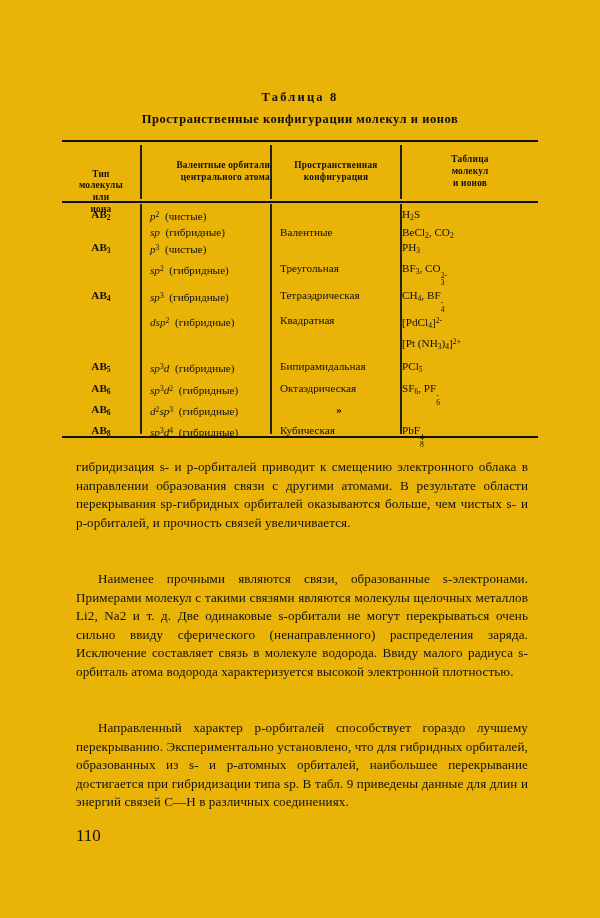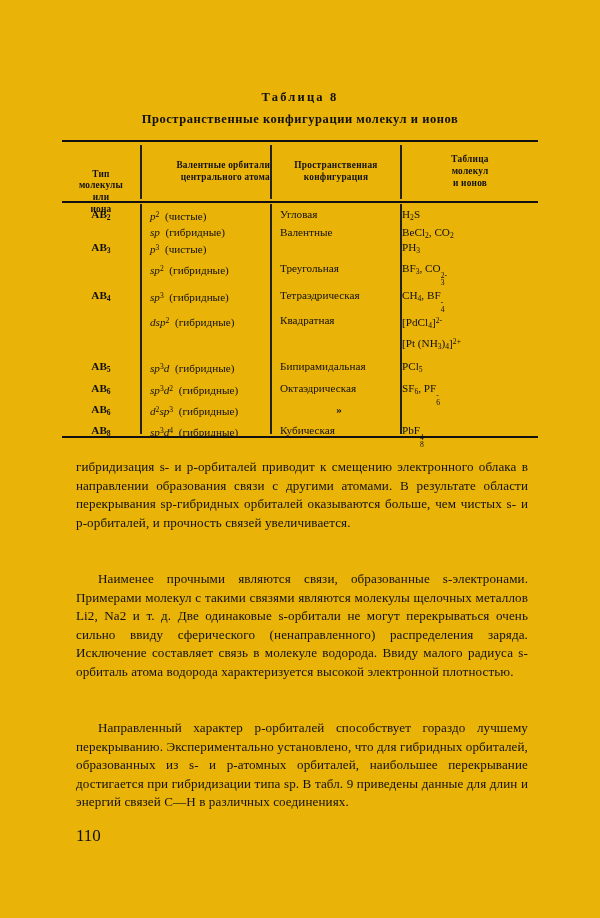--- a/index.html
+++ b/index.html
@@ -199,21 +199,20 @@
     <div class="hcell c3">
       <span>Таблица</span>
       <span>молекул</span>
       <span>и ионов</span>
     </div>
 
     <div id="tbody">
         <div class="brow" style="top: 64px;">
           <div class="bcell c0">AB<sub>2</sub></div>
           <div class="bcell c1"><i class="it">p</i><sup>2</sup>&nbsp; (чистые)</div>
-          <div class="bcell c2">Угловая</div>
           <div class="bcell c3">H<sub>2</sub>S</div>
         </div>
         <div class="brow" style="top: 82px;">
           <div class="bcell c0"></div>
           <div class="bcell c1"><i class="it">sp</i>&nbsp; (гибридные)</div>
           <div class="bcell c2">Валентные</div>
           <div class="bcell c3">BeCl<sub>2</sub>, CO<sub>2</sub></div>
         </div>
         <div class="brow" style="top: 97px;">
           <div class="bcell c0">AB<sub>3</sub></div>

